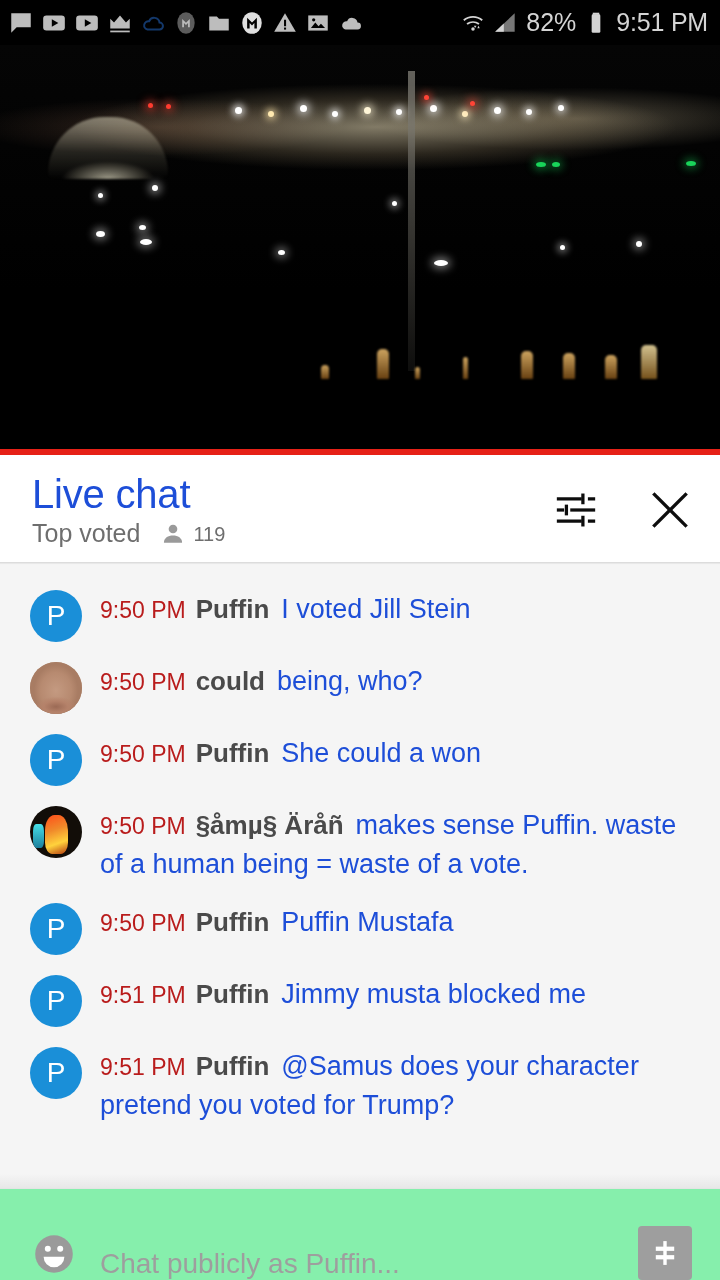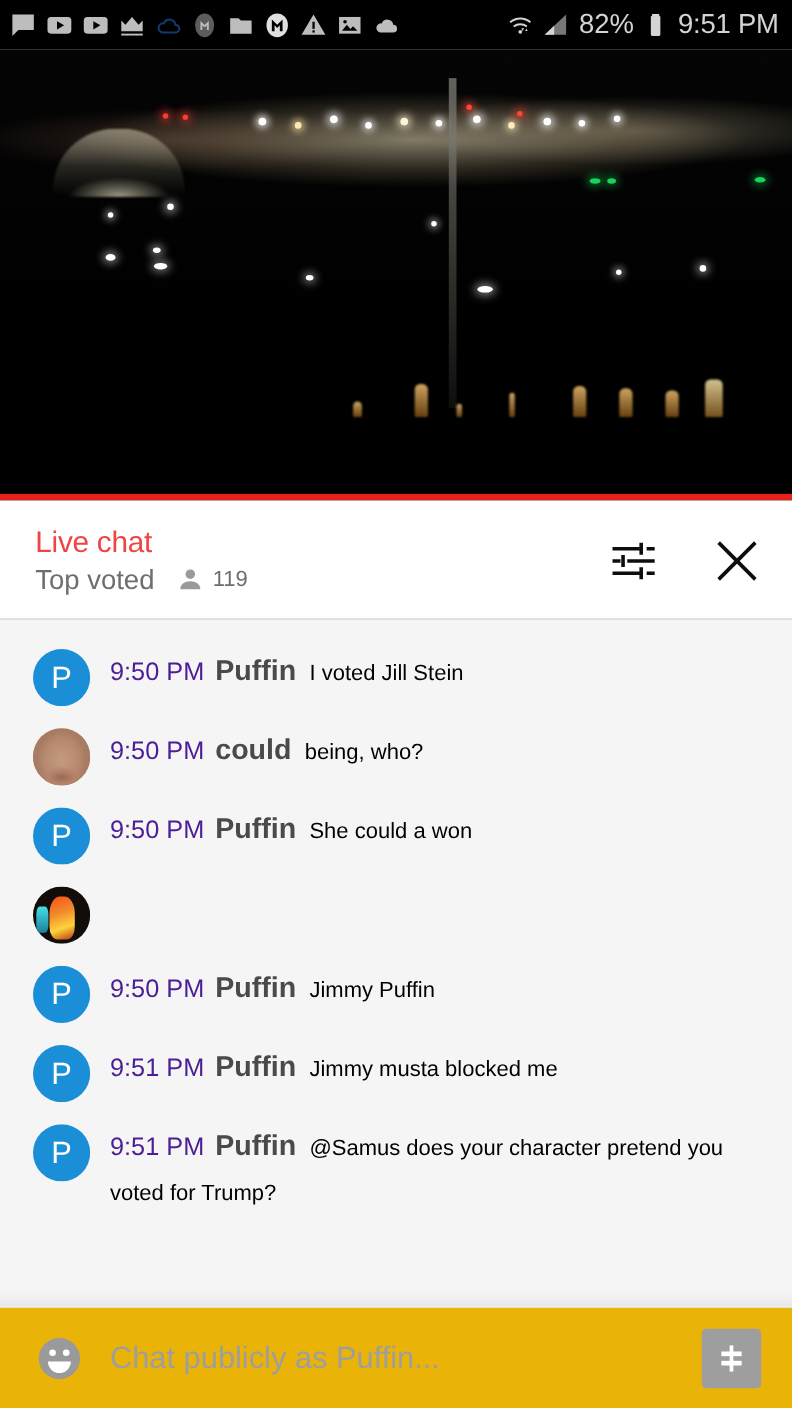--- a/index.html
+++ b/index.html
@@ -60,21 +60,21 @@
     position:absolute; left:0; bottom:0; width:100%; height:6px; background:#2a0000;
   }
   .progress-fill { position:absolute; left:0; top:0; height:100%; width:100%; background:#e62117; }
 
   
   .chat-header {
     flex:0 0 110px; background:#fff; position:relative;
     display:flex; align-items:center; padding:0 22px 0 32px;
   }
   .ch-titles { flex:1 1 auto; display:flex; flex-direction:column; gap:7px; }
-  .ch-title { font-size:27px; color:#ef4444; font-weight:400; line-height:1.0; letter-spacing:-0.2px; }
+  .ch-title { font-size:40px; color:#1d4ed8; font-weight:400; line-height:1.0; letter-spacing:-0.2px; }
   .ch-sub { display:flex; align-items:center; gap:20px; }
   .ch-subtext { font-size:25px; color:#6e6e6e; line-height:1; }
   .ch-viewers { display:flex; align-items:center; gap:7px; }
   .ch-count { font-size:20px; color:#6e6e6e; line-height:1; }
   .ch-actions { display:flex; align-items:center; gap:38px; }
   .icon-btn { width:56px; height:56px; display:flex; align-items:center; justify-content:center; }
   .header-sep {
     position:absolute; left:0; bottom:0; width:100%; height:3px;
     background:linear-gradient(180deg, rgba(0,0,0,0.16), rgba(0,0,0,0.02));
   }
@@ -123,32 +123,32 @@
     background:radial-gradient(ellipse at 50% 35%, #e6ddd2 0%, #c5b7a6 55%, #8e8174 100%);
     border-radius:46% 46% 38% 38%; filter:blur(0.5px);
   }
   .av-bear::after {
     content:""; position:absolute; left:38%; top:12%; width:24%; height:24%;
     background:#ded3c6; border-radius:50%; filter:blur(0.5px);
   }
 
   .msg-body { flex:1 1 auto; min-width:0; padding-top:2px; }
   .msg-line { font-size:27px; line-height:38px; color:#111; word-wrap:break-word; }
-  .m-time { font-size:23px; color:#4c1d95; }
+  .m-time { font-size:23px; color:#b91c1c; }
   .m-author { font-size:26px; color:#4a4a4a; font-weight:bold; margin-left:10px; }
-  .m-text { font-size:20px; color:#000000; margin-left:12px; }
+  .m-text { font-size:27px; color:#1d4ed8; margin-left:12px; }
   .m-emoji { font-size:30px; margin-left:14px; letter-spacing:2px; }
   .list-fade {
     position:absolute; left:0; bottom:0; width:100%; height:14px;
     background:linear-gradient(180deg, rgba(245,245,245,0), rgba(230,230,230,0.9));
   }
 
   
   .input-bar {
-    flex:0 0 92px; background:#eab308; display:flex; align-items:center;
+    flex:0 0 92px; background:#86efac; display:flex; align-items:flex-end;
     padding:0 28px 0 28px; gap:20px; border-top:1px solid #e4e4e4;
   }
   .emoji-btn { flex:0 0 52px; width:52px; height:52px; display:flex; align-items:center; justify-content:center; }
   .chat-input {
     flex:1 1 auto; border:none; outline:none; background:transparent;
     font-family:"Liberation Sans", sans-serif; font-size:28px; color:#111;
   }
   .chat-input::placeholder { color:#9e9e9e; }
   .superchat-btn {
     flex:0 0 54px; width:54px; height:54px; background:#9e9e9e; border-radius:4px;
@@ -339,27 +339,30 @@
           <div class="av-letter" style="background: rgb(26, 143, 216);">P</div>
         </div>
         <div class="msg-body">
           <div class="msg-line"><span class="m-time">9:50 PM</span><span class="m-author">Puffin</span><span class="m-text">She could a won</span></div>
         </div>
       </div>
       <div class="msg">
         <div class="avatar">
           <div class="av-samus"></div>
         </div>
+        <div class="msg-body">
+          <div class="msg-line"><span class="m-time">9:50 PM</span><span class="m-author">§åmµ§ Äråñ</span><span class="m-text">makes sense Puffin. waste of a human being = waste of a vote.</span></div>
+        </div>
       </div>
       <div class="msg">
         <div class="avatar">
           <div class="av-letter" style="background: rgb(26, 143, 216);">P</div>
         </div>
         <div class="msg-body">
-          <div class="msg-line"><span class="m-time">9:50 PM</span><span class="m-author">Puffin</span><span class="m-text">Jimmy Puffin</span></div>
+          <div class="msg-line"><span class="m-time">9:50 PM</span><span class="m-author">Puffin</span><span class="m-text">Puffin Mustafa</span></div>
         </div>
       </div>
       <div class="msg">
         <div class="avatar">
           <div class="av-letter" style="background: rgb(26, 143, 216);">P</div>
         </div>
         <div class="msg-body">
           <div class="msg-line"><span class="m-time">9:51 PM</span><span class="m-author">Puffin</span><span class="m-text">Jimmy musta blocked me</span></div>
         </div>
       </div>

